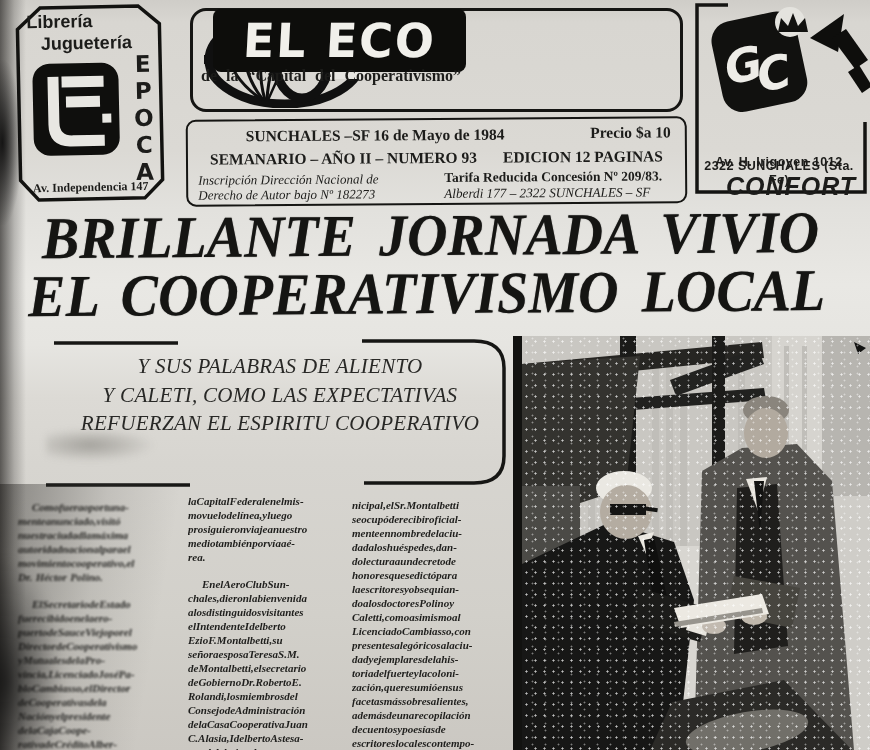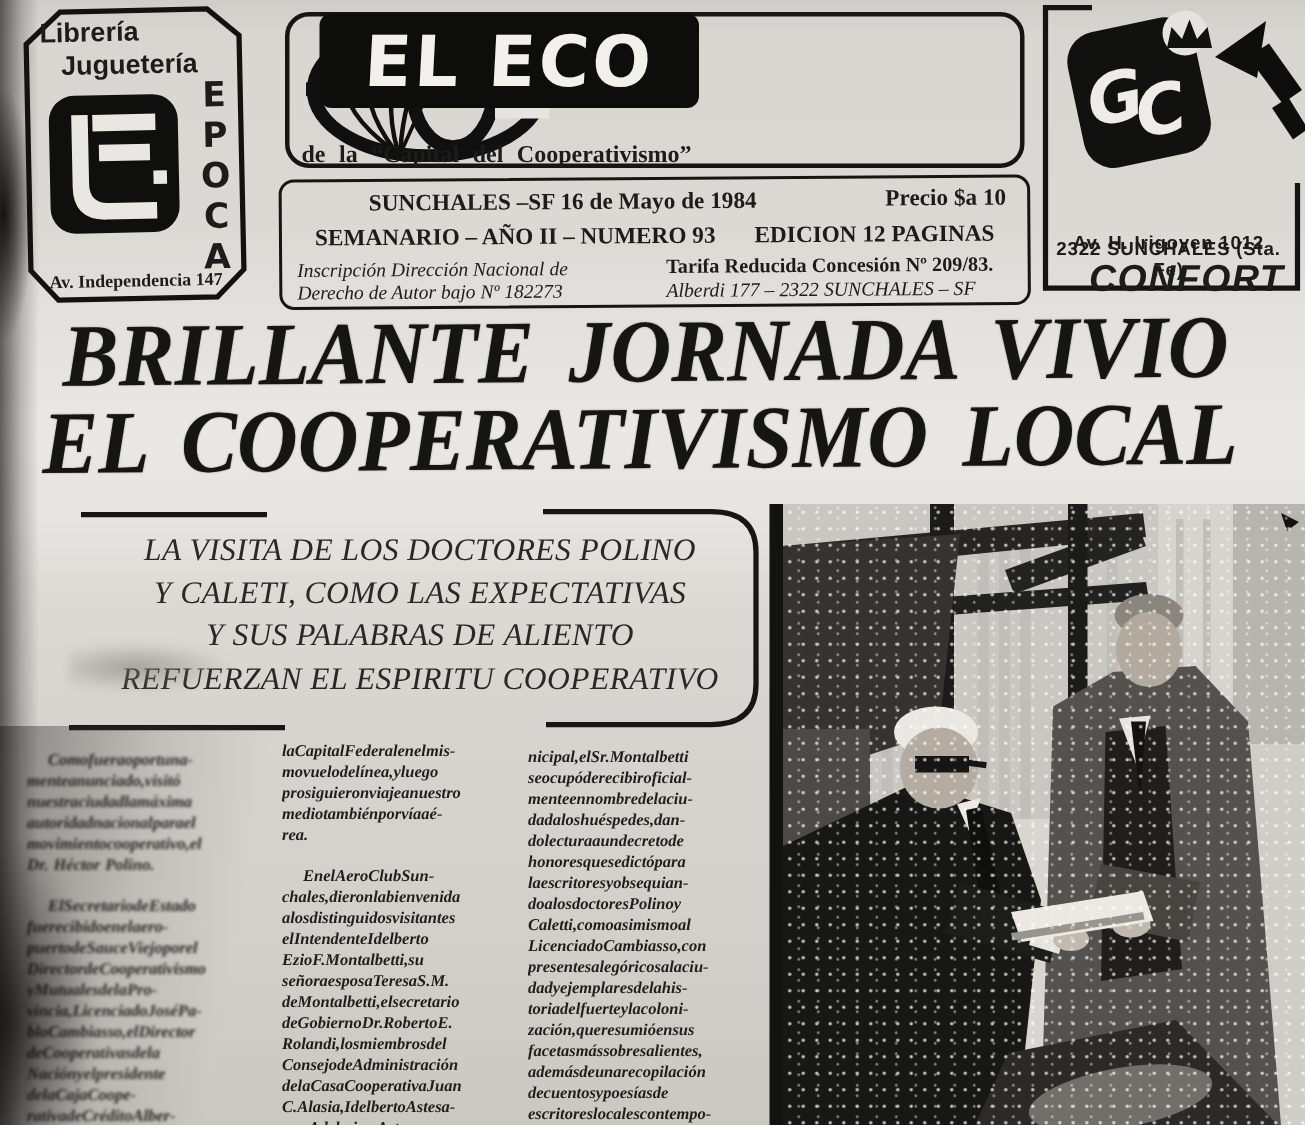--- a/index.html
+++ b/index.html
@@ -15,21 +15,21 @@
   .ep-vert{right:8px;top:48px;width:25px;font:700 23px/27px "DejaVu Sans",sans-serif;
     word-break:break-all;text-align:center;}
   .ep-addr{left:6px;bottom:7px;width:134px;text-align:center;font:700 12px "Liberation Serif",serif;}
 
   
   .masthead{left:190px;top:8px;width:493px;height:104px;border:3px solid #151513;border-radius:16px;box-sizing:border-box;}
   .eleco-box{left:213px;top:9px;width:253px;height:63px;background:#0d0d0b;border-radius:8px;
     display:flex;align-items:center;justify-content:center;}
   .eleco-box span{font:700 46px "DejaVu Sans",sans-serif;color:#f1f0eb;letter-spacing:2px;
     transform:skewX(-3deg) scaleY(1.02);}
-  .tagline{left:200px;top:95px;width:262px;text-align:center;font:700 16px "Liberation Serif",serif;word-spacing:5px;}
+  .tagline{left:200px;top:67px;width:262px;text-align:center;font:700 16px "Liberation Serif",serif;word-spacing:5px;}
 
   
   .datebox{left:186px;top:118px;width:501px;height:87px;border:2.5px solid #151513;border-radius:10px;
     box-sizing:border-box;transform:rotate(-0.4deg);}
   .db-r1{left:58px;top:6px;font:700 15.5px "Liberation Serif",serif;}
   .db-price{right:14px;top:5px;font:700 15.5px "Liberation Serif",serif;}
   .db-r2{left:0;top:29px;width:100%;display:flex;justify-content:center;gap:26px;font:700 15.5px "Liberation Serif",serif;}
   .db-insc{left:10px;top:52px;width:238px;font:italic 400 13px/14.5px "Liberation Serif",serif;}
   .db-tar1{left:256px;top:50px;width:238px;font:700 13.5px/15px "Liberation Serif",serif;}
   .db-tar2{left:256px;top:66px;width:238px;font:italic 400 13.2px/15px "Liberation Serif",serif;}
@@ -169,23 +169,22 @@
     <div class="abs hl1">BRILLANTE JORNADA VIVIO</div>
     <div class="abs hl2">EL COOPERATIVISMO LOCAL</div>
   </div>
 
   <svg class="abs" width="466" height="154" style="left:46px;top:336px">
     <path d="M8,7 H132" fill="none" stroke="#161614" stroke-width="3.5"></path>
     <path d="M316,5 H428 Q458,5 458,32 V120 Q458,147 428,147 H318" fill="none" stroke="#161614" stroke-width="3.5"></path>
     <path d="M144,149 H0" fill="none" stroke="#161614" stroke-width="3.5"></path>
   </svg>
   <div class="abs subhead-text">
-      <div>LA VISITA DE LOS DOCTORES POLINO</div>
+      <div>Y SUS PALABRAS DE ALIENTO</div>
       <div>Y CALETI, COMO LAS EXPECTATIVAS</div>
-      <div>Y SUS PALABRAS DE ALIENTO</div>
       <div>REFUERZAN EL ESPIRITU COOPERATIVO</div>
     </div>
   <div class="abs sh-smudge"></div>
 
   <div class="col col1">
       <div class="para indent">
         <div class="line"><span>Como</span><span>fuera</span><span>oportuna-</span></div>
         <div class="line"><span>mente</span><span>anunciado,</span><span>visitó</span></div>
         <div class="line"><span>nuestra</span><span>ciudad</span><span>la</span><span>máxima</span></div>
         <div class="line"><span>autoridad</span><span>nacional</span><span>para</span><span>el</span></div>

